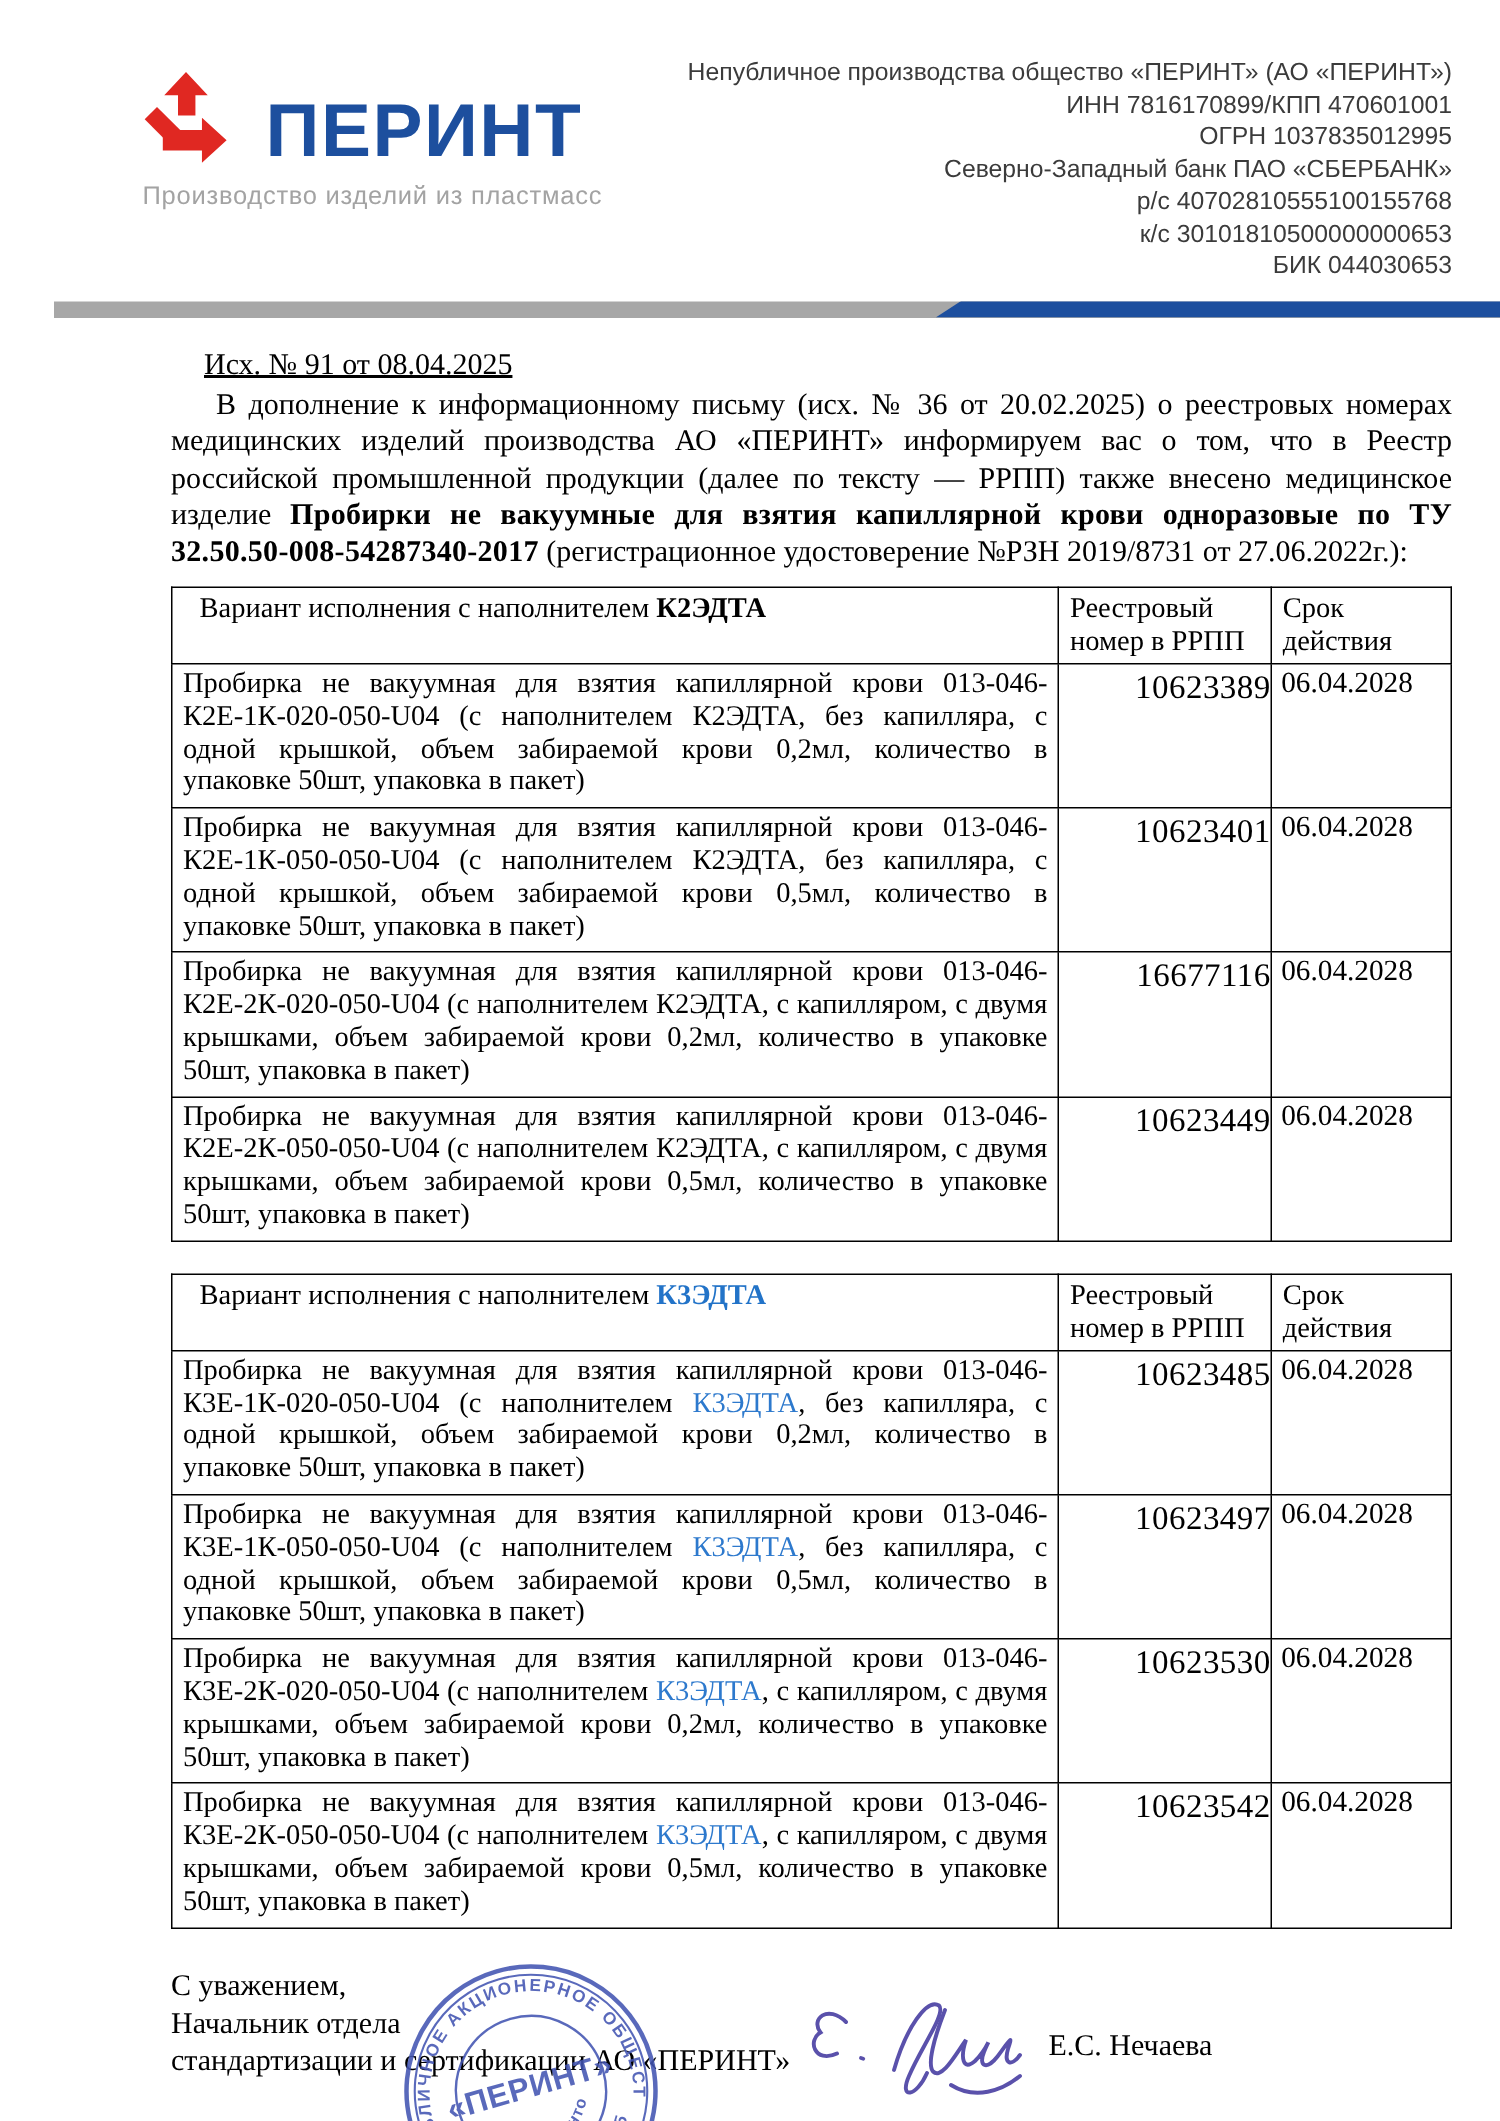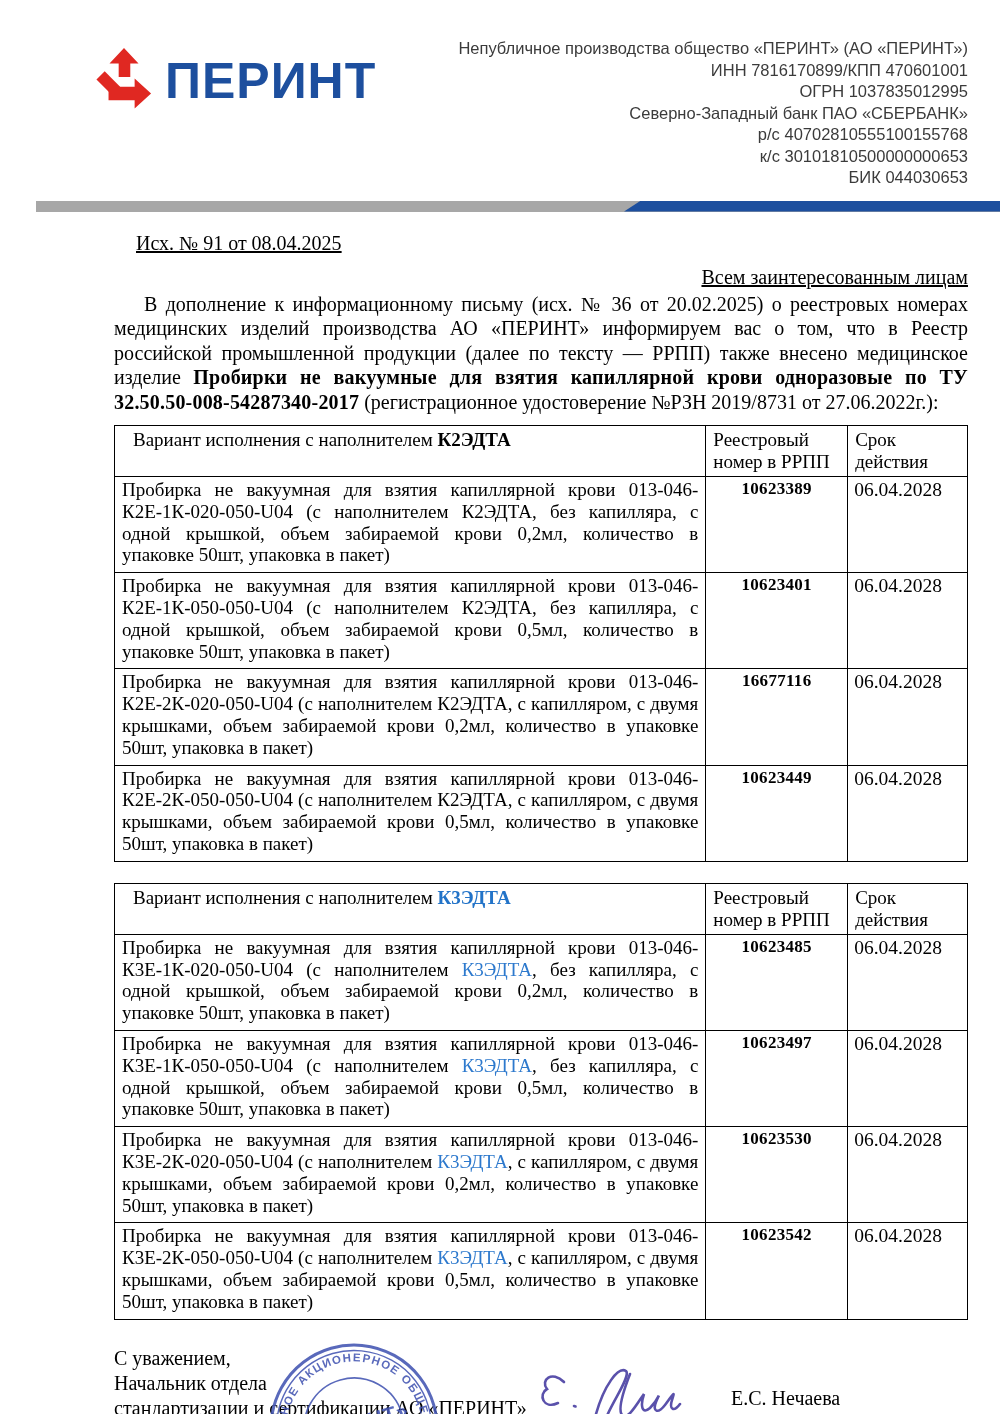--- a/index.html
+++ b/index.html
@@ -5,21 +5,21 @@
   * { margin:0; padding:0; box-sizing:border-box; }
   html,body { background:#e8e8e8; }
   .page {
     position:relative; width:1000px; height:1414px; margin:0 auto;
     background:#ffffff; overflow:hidden;
     font-family:"Liberation Serif", serif; color:#000;
   }
   
   .header { display:flex; justify-content:space-between; padding:34px 32px 0 95px; }
   .logo-block { padding-top:14px; }
-  .logo-row { display:flex; align-items:center; gap:12px; }
+  .logo-row { display:flex; align-items:flex-end; gap:24px; }
   .logo-name {
     font-family:"Liberation Sans", sans-serif; font-weight:bold;
     font-size:50px; line-height:56px; color:#1d4f9e; letter-spacing:1px;
   }
   .logo-tagline {
     margin-top:6px; font-family:"Liberation Sans", sans-serif;
     font-size:17px; color:#a3a3a3; letter-spacing:0.5px;
   }
   .company-details {
     text-align:right; font-family:"Liberation Sans", sans-serif;
@@ -45,72 +45,72 @@
   table.reg.second { margin-top:21px; }
   table.reg th, table.reg td { border:1.8px solid #000; vertical-align:top; }
   th.caption {
     font-weight:normal; text-align:left; padding:3px 6px 3px 18px;
     line-height:22px; height:46px;
   }
   th.colhead {
     font-weight:normal; text-align:left; padding:3px 4px 3px 7px; line-height:22px;
   }
   td.desc { width:594px; padding:2px 7px 6px 7px; text-align:justify; line-height:21.8px; }
-  td.num  { width:142px; text-align:center; padding-top:2px; font-size:17px; letter-spacing:0.3px;font-weight:bold; }
+  td.num  { width:142px; text-align:right; padding-top:2px; font-size:22px; letter-spacing:0.3px; }
   td.exp  { width:120px; padding:2px 2px 2px 6px; font-size:19.5px; }
   .blue-filler { color:#2d79cd; }
   th .bold-filler { font-weight:bold; }
   th .blue-filler { font-weight:bold; color:#2273c8; }
   
   .sign-block { position:relative; margin-top:26px; height:200px; font-size:20px; line-height:25px; }
   .closing { white-space:pre-line; }
   .stamp { position:absolute; left:150px; top:-8px; opacity:0.88; }
   .handsign { position:absolute; left:420px; top:-2px; }
-  .signer-name { position:absolute; left:617px; top:40px; font-size:20px; }
+  .signer-name { position:absolute; left:585px; top:40px; font-size:20px; }
 </style>
 </head>
 <body>
 
 <div class="page">
 
   <div class="header">
     <div class="logo-block">
       <div class="logo-row">
         <span>
           <svg width="58" height="62" viewBox="0 0 60 64" aria-hidden="true">
             <g fill="#e02822">
               <path d="M30 0 L45 16 H36.5 V30 L24.5 30 V16 H15 Z"></path>
               <path d="M10 24 L26 40 L17.5 48.5 L1.5 32.5 Z"></path>
               <path d="M14 40 H41 V31.5 L58 47 L41 62.5 V54 H14 Z"></path>
             </g>
           </svg>
         </span>
         <span class="logo-name">ПЕРИНТ</span>
       </div>
+      <div class="logo-tagline">Производство изделий из пластмасс</div>
     </div>
     <div class="company-details">
       <div>Непубличное производства общество «ПЕРИНТ» (АО «ПЕРИНТ»)</div>
       <div>ИНН 7816170899/КПП 470601001</div>
       <div>ОГРН 1037835012995</div>
       <div>Северно-Западный банк ПАО «СБЕРБАНК»</div>
       <div>р/с 40702810555100155768</div>
       <div>к/с 30101810500000000653</div>
       <div>БИК 044030653</div>
     </div>
   </div>
 
   <div class="divider">
     <div class="blue"></div>
   </div>
 
   <div class="content">
 
     <div class="ref-line">Исх. № 91 от 08.04.2025</div>
 
-    <div class="addressee">Всем заинтересованным лицам</div>
 
     <p class="intro"><span>В дополнение к информационному письму (исх. № 36 от 20.02.2025) о реестровых номерах медицинских изделий производства АО «ПЕРИНТ» информируем вас о том, что в Реестр российской промышленной продукции (далее по тексту — РРПП) также внесено медицинское изделие </span><b>Пробирки не вакуумные для взятия капиллярной крови одноразовые по ТУ 32.50.50-008-54287340-2017</b><span> (регистрационное удостоверение №РЗН 2019/8731 от 27.06.2022г.):</span></p>
 
     <table class="reg">
       <tbody>
           <tr>
         <th class="caption"><span>Вариант исполнения с наполнителем </span><span class="bold-filler">К2ЭДТА</span></th>
         <th class="colhead">Реестровый номер в РРПП</th>
         <th class="colhead">Срок действия</th>
       </tr>

